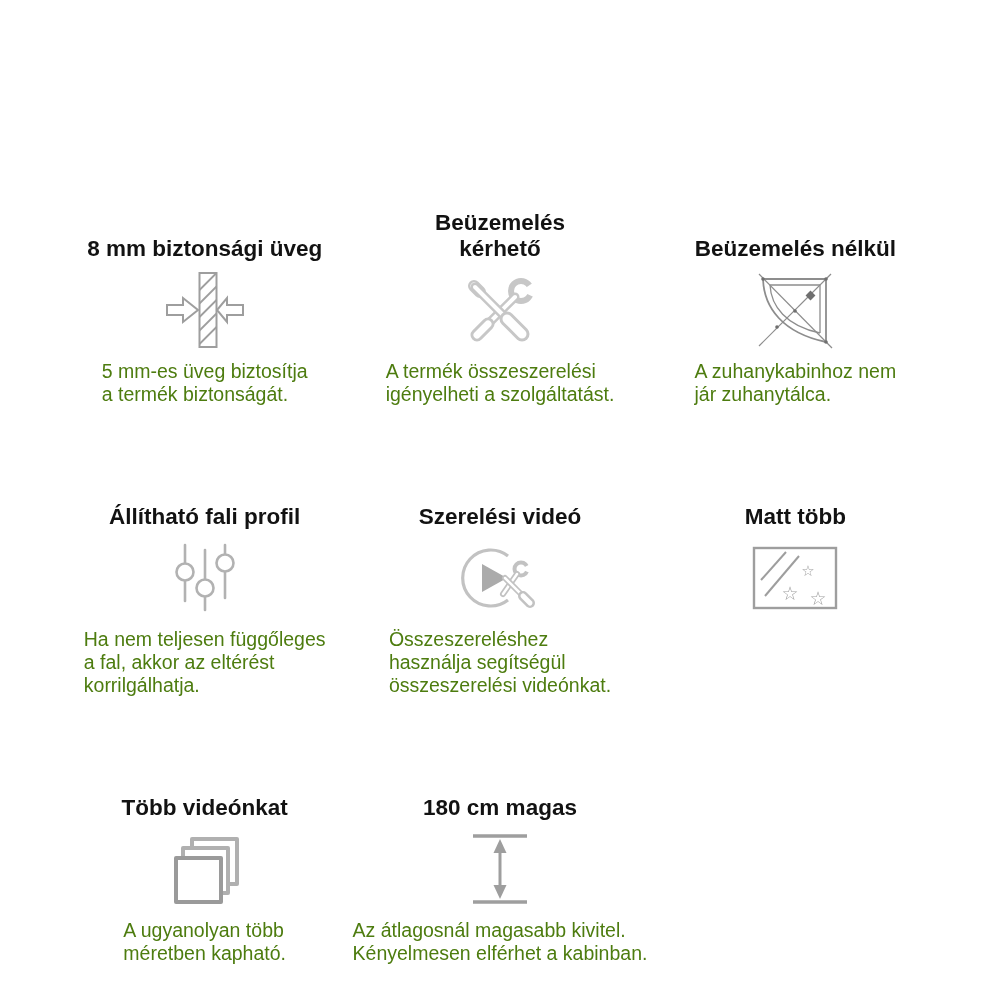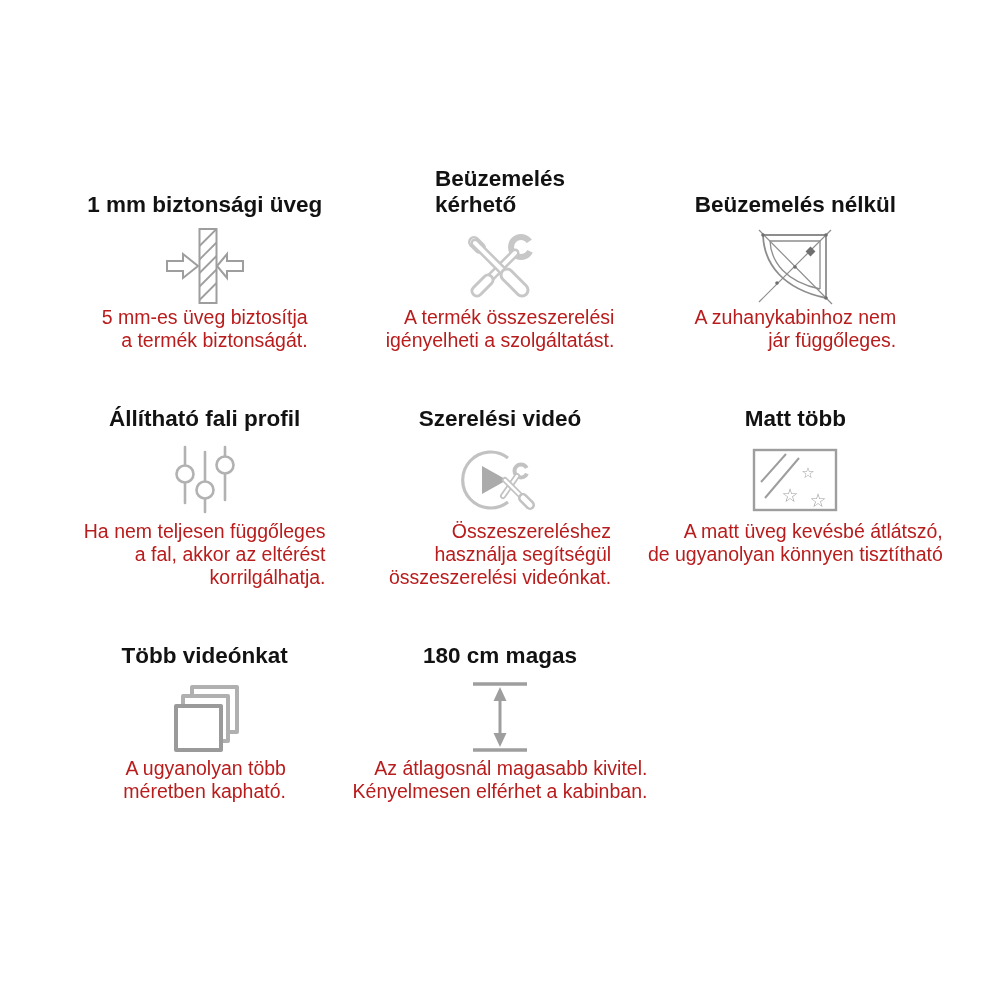--- a/index.html
+++ b/index.html
@@ -21,54 +21,57 @@
   .feature-card {
     display: flex;
     flex-direction: column;
     align-items: center;
   }
   .feature-title {
     min-height: 52px;
     display: flex;
     align-items: flex-end;
     justify-content: center;
+    text-align: center;
     font-size: 22.5px;
     line-height: 26px;
     font-weight: bold;
     color: #121212;
     white-space: pre-line;
     width: max-content;
     max-width: 330px;
+    margin-top: 44px;
   }
   .feature-icon-box {
     height: 80px;
     margin-top: 8px;
     display: flex;
     align-items: center;
     justify-content: center;
   }
   .feature-desc {
-    text-align: right;
+    margin-top: 10px;
+    text-align: left;
     font-size: 19.5px;
     line-height: 23px;
-    color: #b91c1c;
+    color: #4d7c0f;
     white-space: pre-line;
     width: max-content;
     max-width: 330px;
   }
   .star-glyph { font-family: "DejaVu Sans", sans-serif; }
 </style>
 </head>
 <body>
 
 <div class="page">
   <div class="features-grid">
 
     <div class="feature-card">
-      <div class="feature-title">1 mm biztonsági üveg</div>
+      <div class="feature-title">8 mm biztonsági üveg</div>
       <div class="feature-icon-box">
         <svg width="80" height="80" viewBox="0 0 80 80">
           <rect x="34.5" y="3" width="17" height="74" fill="#ffffff" stroke="#9e9e9e" stroke-width="2"></rect>
           <g stroke="#9e9e9e" stroke-width="1.8">
             <line x1="34.5" y1="20" x2="51.5" y2="3"></line>
             <line x1="34.5" y1="33.5" x2="51.5" y2="16.5"></line>
             <line x1="34.5" y1="47" x2="51.5" y2="30"></line>
             <line x1="34.5" y1="60.5" x2="51.5" y2="43.5"></line>
             <line x1="34.5" y1="74" x2="51.5" y2="57"></line>
           </g>
@@ -119,21 +122,21 @@
             <circle cx="8" cy="9" r="1.8"></circle>
             <circle cx="71" cy="9" r="1.8"></circle>
             <circle cx="40" cy="41" r="1.8"></circle>
             <circle cx="22" cy="57" r="1.8"></circle>
             <circle cx="71" cy="72" r="1.8"></circle>
             <rect x="52" y="22" width="7" height="7" transform="rotate(45 55.5 25.5)"></rect>
           </g>
         </svg>
       </div>
       <div class="feature-desc">A zuhanykabinhoz nem
-jár függőleges.</div>
+jár zuhanytálca.</div>
     </div>
 
     <div class="feature-card">
       <div class="feature-title">Állítható fali profil</div>
       <div class="feature-icon-box">
         <svg width="80" height="80" viewBox="0 0 80 80">
           <g stroke="#b2b2b2" stroke-width="2.6" stroke-linecap="round">
             <line x1="20" y1="7" x2="20" y2="63"></line>
             <line x1="40" y1="12" x2="40" y2="72"></line>
             <line x1="60" y1="7" x2="60" y2="60"></line>
@@ -180,22 +183,20 @@
           <rect x="2" y="2" width="82" height="60" fill="#ffffff" stroke="#9e9e9e" stroke-width="2.4"></rect>
           <line x1="9" y1="34" x2="34" y2="6" stroke="#9e9e9e" stroke-width="2"></line>
           <line x1="13" y1="50" x2="47" y2="10" stroke="#9e9e9e" stroke-width="2"></line>
           <g fill="#9e9e9e" text-anchor="middle" class="star-glyph">
             <text x="56" y="30" font-size="15">☆</text>
             <text x="38" y="54" font-size="19">☆</text>
             <text x="66" y="59" font-size="19">☆</text>
           </g>
         </svg>
       </div>
-      <div class="feature-desc">A matt üveg kevésbé átlátszó,
-de ugyanolyan könnyen tisztítható</div>
     </div>
 
     <div class="feature-card">
       <div class="feature-title">Több videónkat</div>
       <div class="feature-icon-box">
         <svg width="80" height="80" viewBox="0 0 80 80">
           <g fill="none" stroke="#b0b0b0" stroke-width="4" stroke-linejoin="round" stroke-linecap="round">
             <path d="M 27 17 V 10 H 72 V 55 H 64"></path>
             <path d="M 18 28 V 19 H 63 V 64 H 54"></path>
           </g>

